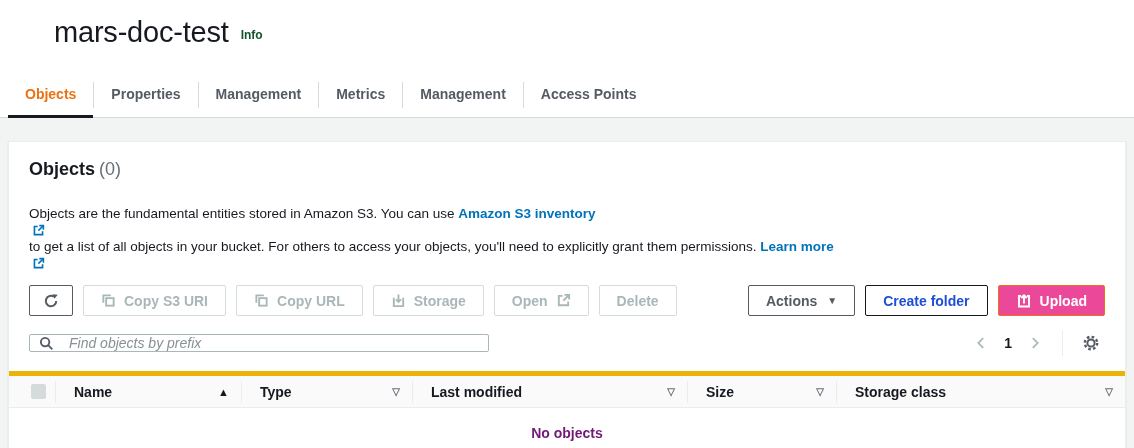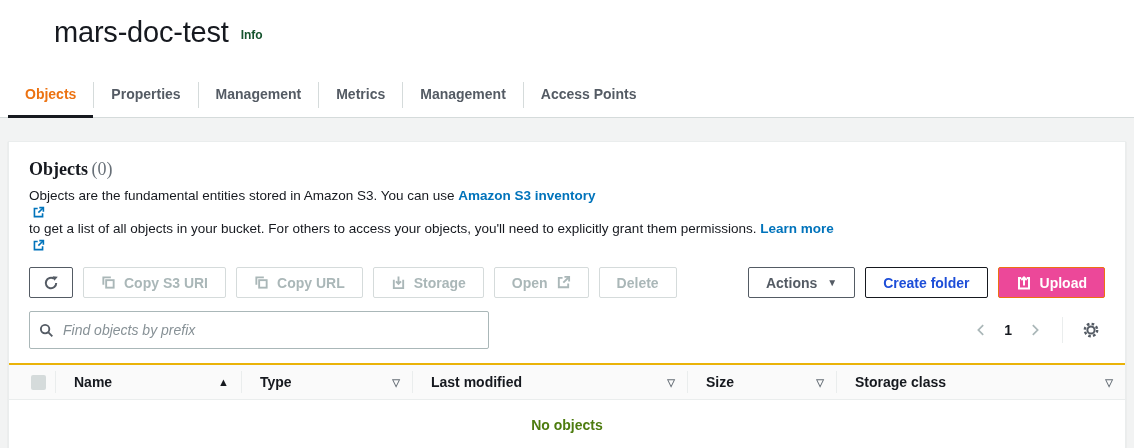--- a/index.html
+++ b/index.html
@@ -71,21 +71,21 @@
   
   .panel {
     margin: 23px 8px 0 8px;
     background: #ffffff;
     border: 1px solid #eaeded;
     box-shadow: 0 1px 1px 0 rgba(0,28,36,0.15);
     height: 330px;
   }
   .panel-inner { padding: 17px 20px 0 20px; }
 
-  .panel-heading { margin-bottom: 6px; font-family: Liberation Serif, serif; }
+  .panel-heading { margin-bottom: 24px; }
   .panel-heading .h { font-size: 18px; font-weight: bold; }
   .panel-heading .count { font-size: 18px; color: #687078; font-weight: normal; }
 
   .desc {
     font-size: 13.5px;
     line-height: 20px;
     color: #16191f;
     max-width: 1085px;
   }
   .text-link {
@@ -136,27 +136,27 @@
   .caret { font-size: 10px; margin-left: 2px; }
 
   
   .search-row {
     margin-top: 13px;
     display: flex;
     align-items: center;
   }
   .search-box {
     width: 460px;
-    height: 38px;
+    height: 18px;
     border: 1px solid #aab7b8;
     border-radius: 2px;
     display: flex;
     align-items: center;
     padding: 0 9px;
-    gap: 9px;
+    gap: 15px;
     background: #fff;
   }
   .search-box input {
     border: none;
     outline: none;
     flex: 1;
     font-size: 14px;
     font-family: inherit;
     color: #16191f;
     background: transparent;
@@ -178,21 +178,21 @@
   .pag-divider { width: 1px; height: 26px; background: #eaeded; margin: 0 10px; }
   .gear-btn { width: 28px; height: 28px; border: none; background: none; cursor: pointer;
     display: inline-flex; align-items: center; justify-content: center; }
 
   
   .table-head {
     margin-top: 14px;
     display: flex;
     align-items: center;
     height: 37px;
-    border-top: 2px solid #eab308;
+    border-top: 5px solid #eab308;
     border-bottom: 1px solid #eaeded;
     background: #fafafa;
   }
   .th {
     display: flex;
     align-items: center;
     justify-content: space-between;
     padding: 0 12px 0 18px;
     font-weight: bold;
     font-size: 14px;
@@ -208,21 +208,21 @@
   .col-size { width: 148px; }
   .col-storage { flex: 1; align-items: center; }
   .head-divider { width: 1px; height: 22px; background: #eaeded; }
   .checkbox {
     width: 15px; height: 15px;
     background: #d5dbdb;
     border-radius: 2px;
   }
 
   .empty-state { text-align: center; padding-top: 17px; }
-  .empty-title { font-weight: bold; font-size: 14px; color: #4d7c0f; }
+  .empty-title { font-weight: bold; font-size: 14px; color: #701a75; }
   .empty-msg { margin-top: 13px; font-size: 14.5px; color: #2a2e33; }
 
   svg { display: block; }
 </style>
 </head>
 <body>
 
 <div class="top">
   <div class="title-row">
     <span class="page-title">mars-doc-test</span>

